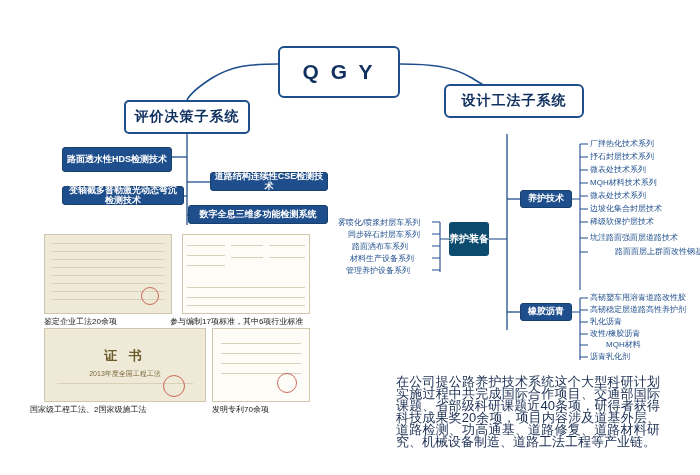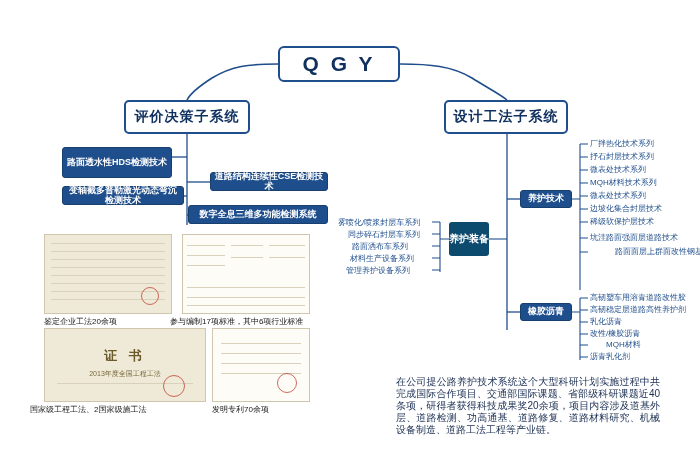--- a/index.html
+++ b/index.html
@@ -11,46 +11,46 @@
     overflow:hidden;
     color:#1a3a6b;
   }
   #root{position:absolute;left:0;top:0;width:700px;height:475px;}
   svg#wires{position:absolute;left:0;top:0;width:700px;height:475px;pointer-events:none;}
 
   .node{position:absolute;box-sizing:border-box;}
 
   
   .title-box{
-    left:278px;top:46px;width:122px;height:36px;
+    left:278px;top:46px;width:122px;height:52px;
     border:2px solid #1f4e8c;border-radius:6px;
     background:#fff;
     display:flex;align-items:center;justify-content:center;
     font-size:21px;font-weight:bold;letter-spacing:3px;color:#10305f;
   }
 
   
   .lvl1{
     height:34px;
     border:2px solid #1f4e8c;border-radius:5px;background:#fff;
     display:flex;align-items:center;justify-content:center;
     font-size:14px;font-weight:bold;color:#10305f;letter-spacing:1px;
   }
   .lvl1.left{left:124px;top:100px;width:126px;}
-  .lvl1.right{left:444px;top:100px;width:124px;}
+  .lvl1.right{left:444px;top:84px;width:140px;border-radius:6px;}
 
   
   .darkbox{
     background:#1f4e8c;color:#fff;border:1px solid #17406f;border-radius:3px;
     display:flex;align-items:center;justify-content:center;
     font-size:9px;font-weight:bold;letter-spacing:0px;
     text-align:center;line-height:1.1;
     padding:0 3px;
   }
-  #b-hds{left:62px;top:147px;width:110px;height:31px;}
+  #b-hds{left:62px;top:147px;width:110px;height:25px;}
   #b-cse{left:210px;top:172px;width:118px;height:19px;}
   #b-bend{left:62px;top:186px;width:122px;height:19px;}
   #b-holo{left:188px;top:205px;width:140px;height:19px;}
 
   
   #g-yanghu{left:520px;top:190px;width:52px;height:18px;}
   #g-luyong{left:520px;top:303px;width:52px;height:18px;}
 
   
   #g-zhuangbei{
@@ -73,21 +73,21 @@
 
   
   .cert-line{position:absolute;background:#d8d2bd;height:1px;}
   .cert-seal{position:absolute;border-radius:50%;border:1.5px solid #c0392b;opacity:.75;}
   .cert-title{position:absolute;font-size:7px;color:#7a6a3a;text-align:center;width:100%;}
   .cert-big{position:absolute;font-size:13px;font-weight:bold;color:#6b5a2a;text-align:center;width:100%;letter-spacing:4px;}
 
   
   #para{
     position:absolute;left:396px;top:376px;width:264px;
-    font-size:10px;line-height:12px;color:#1a2e52;text-align:justify;
+    font-size:13px;line-height:12px;color:#1a2e52;text-align:justify;
   }
 </style>
 </head>
 <body>
 
 <div id="root">
 
   <svg id="wires" viewBox="0 0 700 475">
 
     <path d="M278,64 C248,64 232,66 212,78 C198,87 190,94 187,100" fill="none" stroke="#1f4e8c" stroke-width="1.6"></path>

